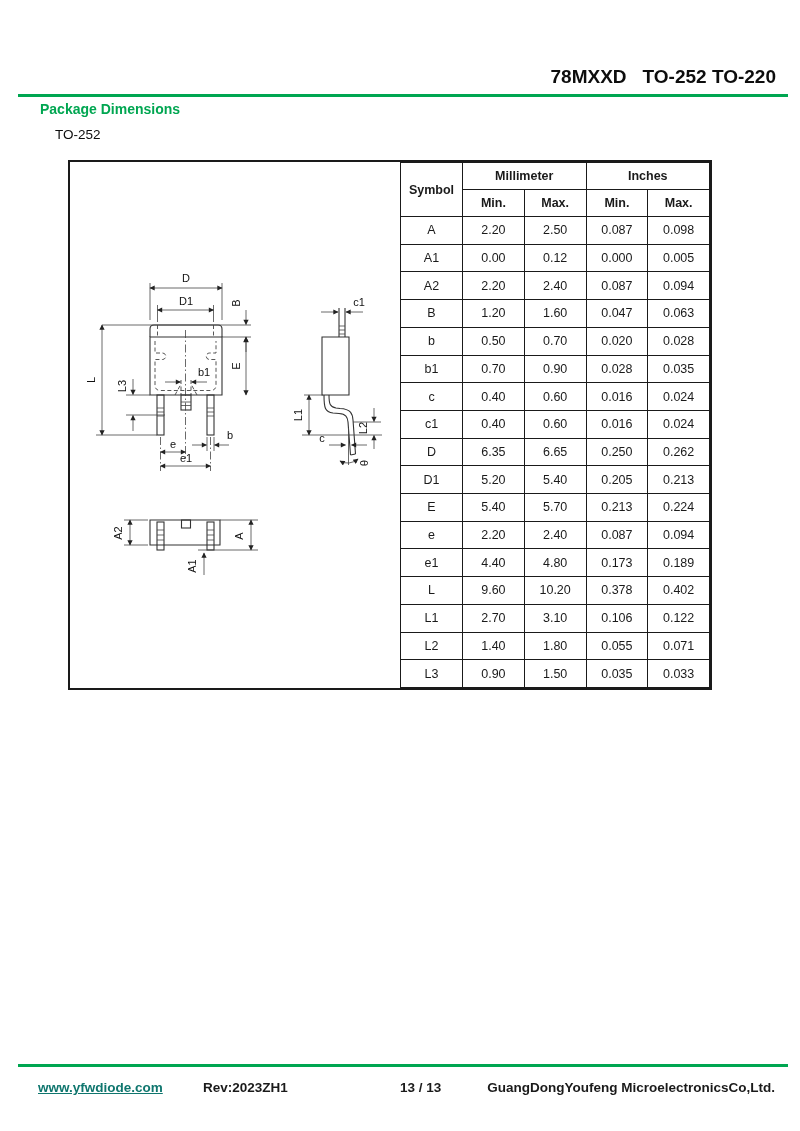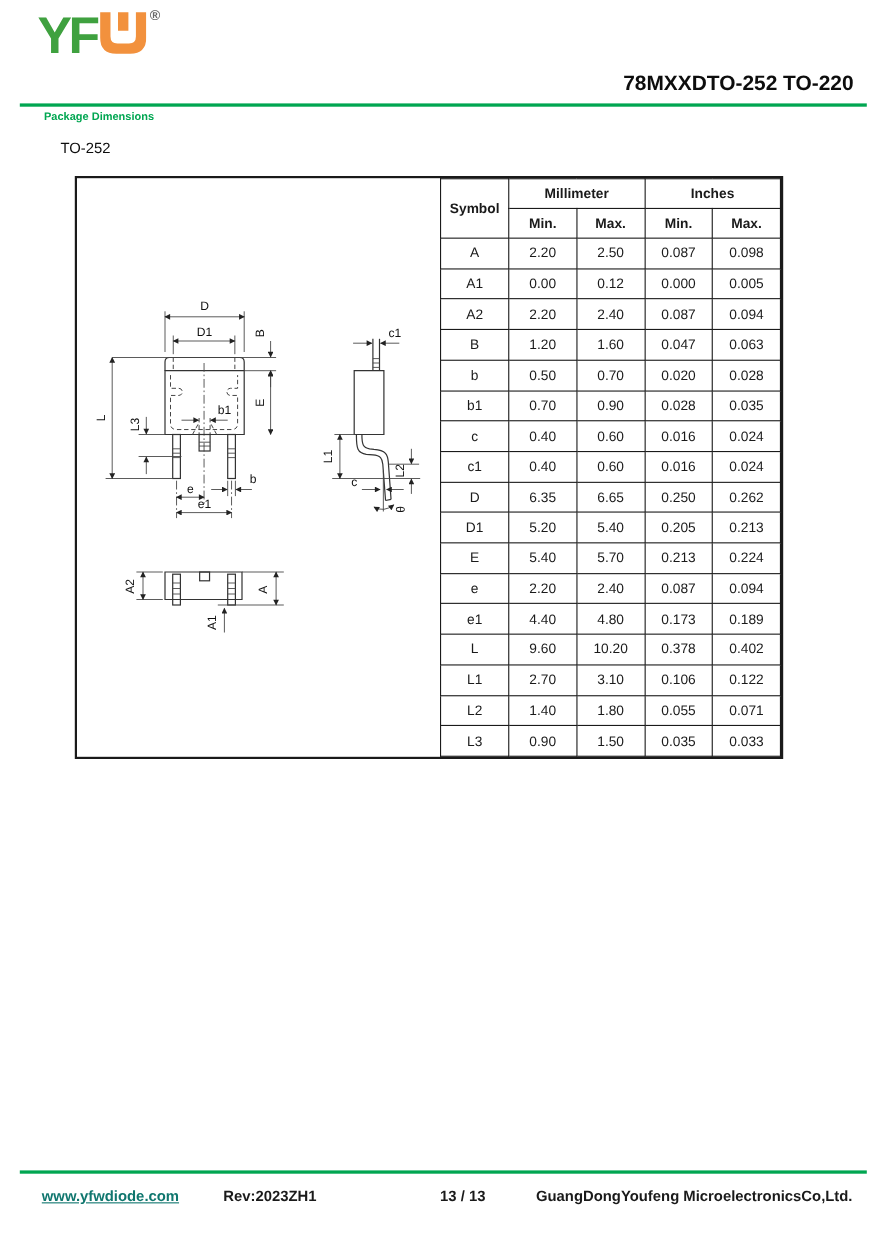--- a/index.html
+++ b/index.html
@@ -7,23 +7,23 @@
   .page { position:relative; width:800px; height:1131px; background:#fff; overflow:hidden; }
 
   
   .logo { position:absolute; left:34px; top:8px; }
   .logo-row { display:flex; align-items:flex-start; position:relative; }
   .logo-yf { font-size:47px; font-weight:bold; color:#3FA13F; letter-spacing:-3px; line-height:1; }
   .logo-mark { margin-left:3px; margin-top:3px; }
   .logo-reg { font-size:13px; color:#666; margin-left:3px; margin-top:-2px; font-weight:bold; }
   .logo-cn { font-size:30px; font-weight:800; color:#0d0d0d; letter-spacing:2px; margin-top:-2px; line-height:1.1; }
   .doc-title { position:absolute; right:24px; top:66px; font-size:19px; font-weight:bold; color:#0d0d0d; white-space:nowrap; }
-  .doc-title .t2 { margin-left:0; }
+  .doc-title .t2 { margin-left:16px; }
   .rule-top { position:absolute; left:18px; width:770px; top:94px; height:3px; background:#00A651; }
-  .section-title { position:absolute; left:40px; top:101px; font-size:10px; font-weight:bold; color:#00A651; }
+  .section-title { position:absolute; left:40px; top:101px; font-size:14px; font-weight:bold; color:#00A651; }
   .pkg-label { position:absolute; left:55px; top:127px; font-size:13.5px; font-weight:normal; color:#0d0d0d; }
 
   
   .dim-box { position:absolute; left:68px; top:160px; width:644px; height:530px; border:2px solid #1a1a1a; display:flex; }
   .draw-area { width:330px; height:100%; position:relative; }
   .draw-area svg { display:block; }
 
   
   table.dim { width:314px; height:526px; border-collapse:collapse; table-layout:fixed; }
   table.dim th, table.dim td { border:1px solid #1a1a1a; text-align:center; vertical-align:middle; font-size:12.5px; padding:0; }
@@ -45,30 +45,20 @@
   .dash { stroke:#444; stroke-width:0.9; fill:none; stroke-dasharray:4 2.5; }
   .cdot { stroke:#444; stroke-width:0.8; fill:none; stroke-dasharray:8 2.5 1.5 2.5; }
   text.dl { font-family:"Liberation Sans", sans-serif; font-size:11px; fill:#111; }
 </style>
 </head>
 <body>
 
 <div class="page">
 
   <div class="logo">
-    <div class="logo-row">
-      <span class="logo-yf">YF</span>
-      <span class="logo-mark">
-        <svg width="42" height="38" viewBox="0 0 40 36">
-          <path fill="#F2913D" d="M0,0 H9 V21 Q9,27 15,27 H25 Q31,27 31,21 V0 H40 V22 Q40,36 26,36 H14 Q0,36 0,22 Z"></path>
-          <path fill="#F2913D" d="M15.5,0 H24.5 V16 H15.5 Z"></path>
-        </svg>
-      </span>
-      <span class="logo-reg">®</span>
-    </div>
   </div>
 
   <div class="doc-title">
     <span class="t1">78MXXD</span><span class="t2">TO-252 TO-220</span>
   </div>
 
   <div class="rule-top"></div>
   <div class="section-title">Package Dimensions</div>
   <div class="pkg-label">TO-252</div>
 

